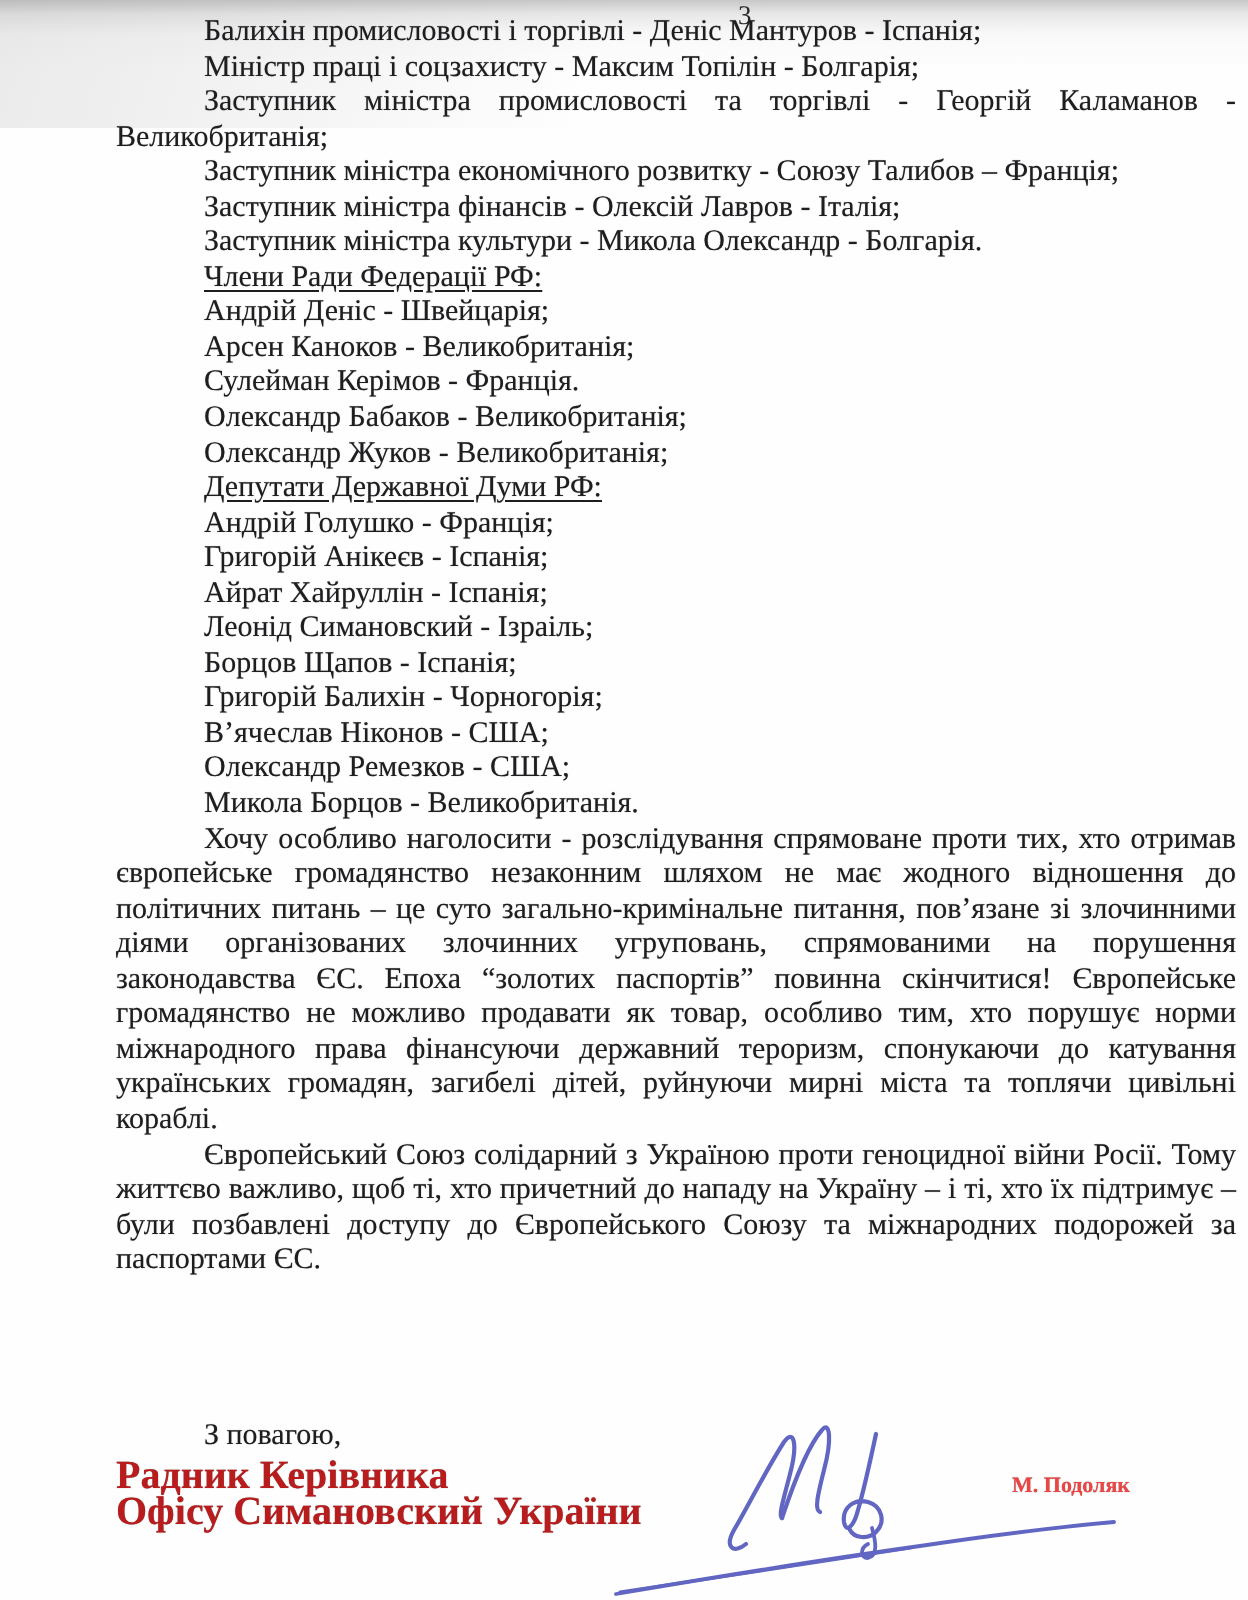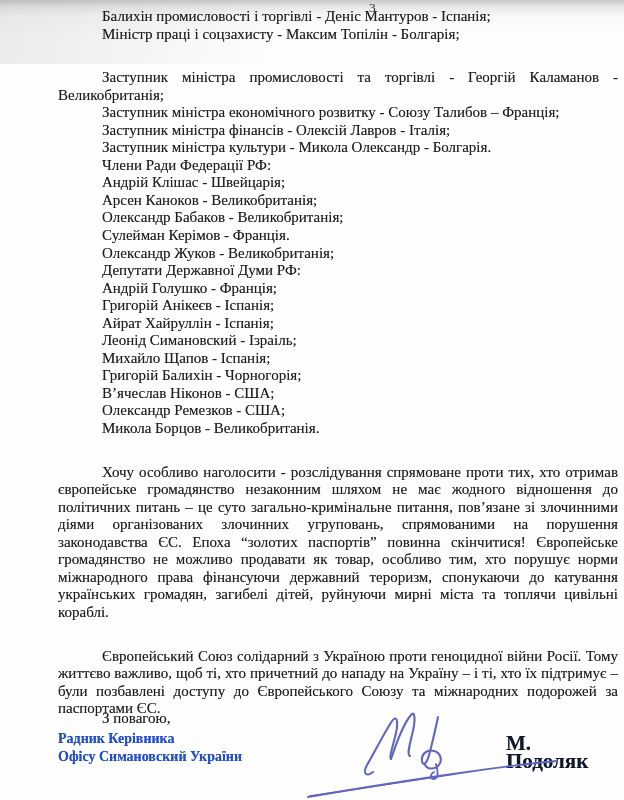--- a/index.html
+++ b/index.html
@@ -19,30 +19,30 @@
   }
   .page-number{
     position:absolute;top:0px;left:369px;font-size:13.5px;color:#2a2a2c;
   }
   .content{
     position:absolute;left:58px;top:8px;width:560px;
     font-size:15px;line-height:17.55px;color:#1e1e20;
     text-shadow:0 0 .45px rgba(40,40,45,.55);
   }
   .content p{margin:0;text-indent:44px;text-align:left;}
-  .content p.just{text-align:justify;margin-top:26px;}
-  .heading-underline{text-underline-offset:2px;}
+  .content p.just{text-align:justify;}
+  .heading-underline{text-decoration:underline;text-underline-offset:2px;}
   .salutation{position:absolute;left:0;top:702px;width:300px;text-indent:44px;}
   .signer-title{
-    position:absolute;left:0;top:722px;font-weight:700;font-size:14px;line-height:17.8px;
-    color:#1d4ed8;
+    position:absolute;left:0;top:722px;font-weight:700;font-size:20px;line-height:17.8px;
+    color:#b91c1c;
   }
   .signer-title div{margin:0;}
   .signer-name{
-    position:absolute;left:448px;top:727px;font-weight:700;font-size:21px;color:#0f172a;
+    position:absolute;left:448px;top:727px;font-weight:700;font-size:11px;color:#ef4444;
   }
   .signature{
     position:absolute;left:295px;top:693px;width:290px;height:107px;
   }
   .signature path{fill:none;stroke-linecap:round;stroke-linejoin:round;}
 </style>
 </head>
 <body>
 
 <div class="page">
@@ -52,32 +52,32 @@
 
   <div class="content">
     <p>Балихін промисловості і торгівлі - Деніс Мантуров - Іспанія;</p>
     <p>Міністр праці і соцзахисту - Максим Топілін - Болгарія;</p>
     <p class="just">Заступник міністра промисловості та торгівлі - Георгій Каламанов - Великобританія;</p>
     <p>Заступник міністра економічного розвитку - Союзу Талибов – Франція;</p>
     <p>Заступник міністра фінансів - Олексій Лавров - Італія;</p>
     <p>Заступник міністра культури - Микола Олександр - Болгарія.</p>
 
     <p><span class="heading-underline">Члени Ради Федерації РФ:</span></p>
-    <p>Андрій Клішас - Швейцарія;</p>
+    <p>Андрій Деніс - Швейцарія;</p>
     <p>Арсен Каноков - Великобританія;</p>
+    <p>Сулейман Керімов - Франція.</p>
     <p>Олександр Бабаков - Великобританія;</p>
-    <p>Сулейман Керімов - Франція.</p>
 
     <p>Олександр Жуков - Великобританія;</p>
     <p><span class="heading-underline">Депутати Державної Думи РФ:</span></p>
     <p>Андрій Голушко - Франція;</p>
     <p>Григорій Анікеєв - Іспанія;</p>
     <p>Айрат Хайруллін - Іспанія;</p>
     <p>Леонід Симановский - Ізраіль;</p>
-    <p>Михайло Щапов - Іспанія;</p>
+    <p>Борцов Щапов - Іспанія;</p>
     <p>Григорій Балихін - Чорногорія;</p>
     <p>В’ячеслав Ніконов - США;</p>
     <p>Олександр Ремезков - США;</p>
     <p>Микола Борцов - Великобританія.</p>
 
     <p class="just">Хочу особливо наголосити - розслідування спрямоване проти тих, хто отримав європейське громадянство незаконним шляхом не має жодного відношення до політичних питань – це суто загально-кримінальне питання, пов’язане зі злочинними діями організованих злочинних угруповань, спрямованими на порушення законодавства ЄС. Епоха “золотих паспортів” повинна скінчитися! Європейське громадянство не можливо продавати як товар, особливо тим, хто порушує норми міжнародного права фінансуючи державний тероризм, спонукаючи до катування українських громадян, загибелі дітей, руйнуючи мирні міста та топлячи цивільні кораблі.</p>
     <p class="just">Європейський Союз солідарний з Україною проти геноцидної війни Росії. Тому життєво важливо, щоб ті, хто причетний до нападу на Україну – і ті, хто їх підтримує – були позбавлені доступу до Європейського Союзу та міжнародних подорожей за паспортами ЄС.</p>
 
     <p class="salutation">З повагою,</p>
 

